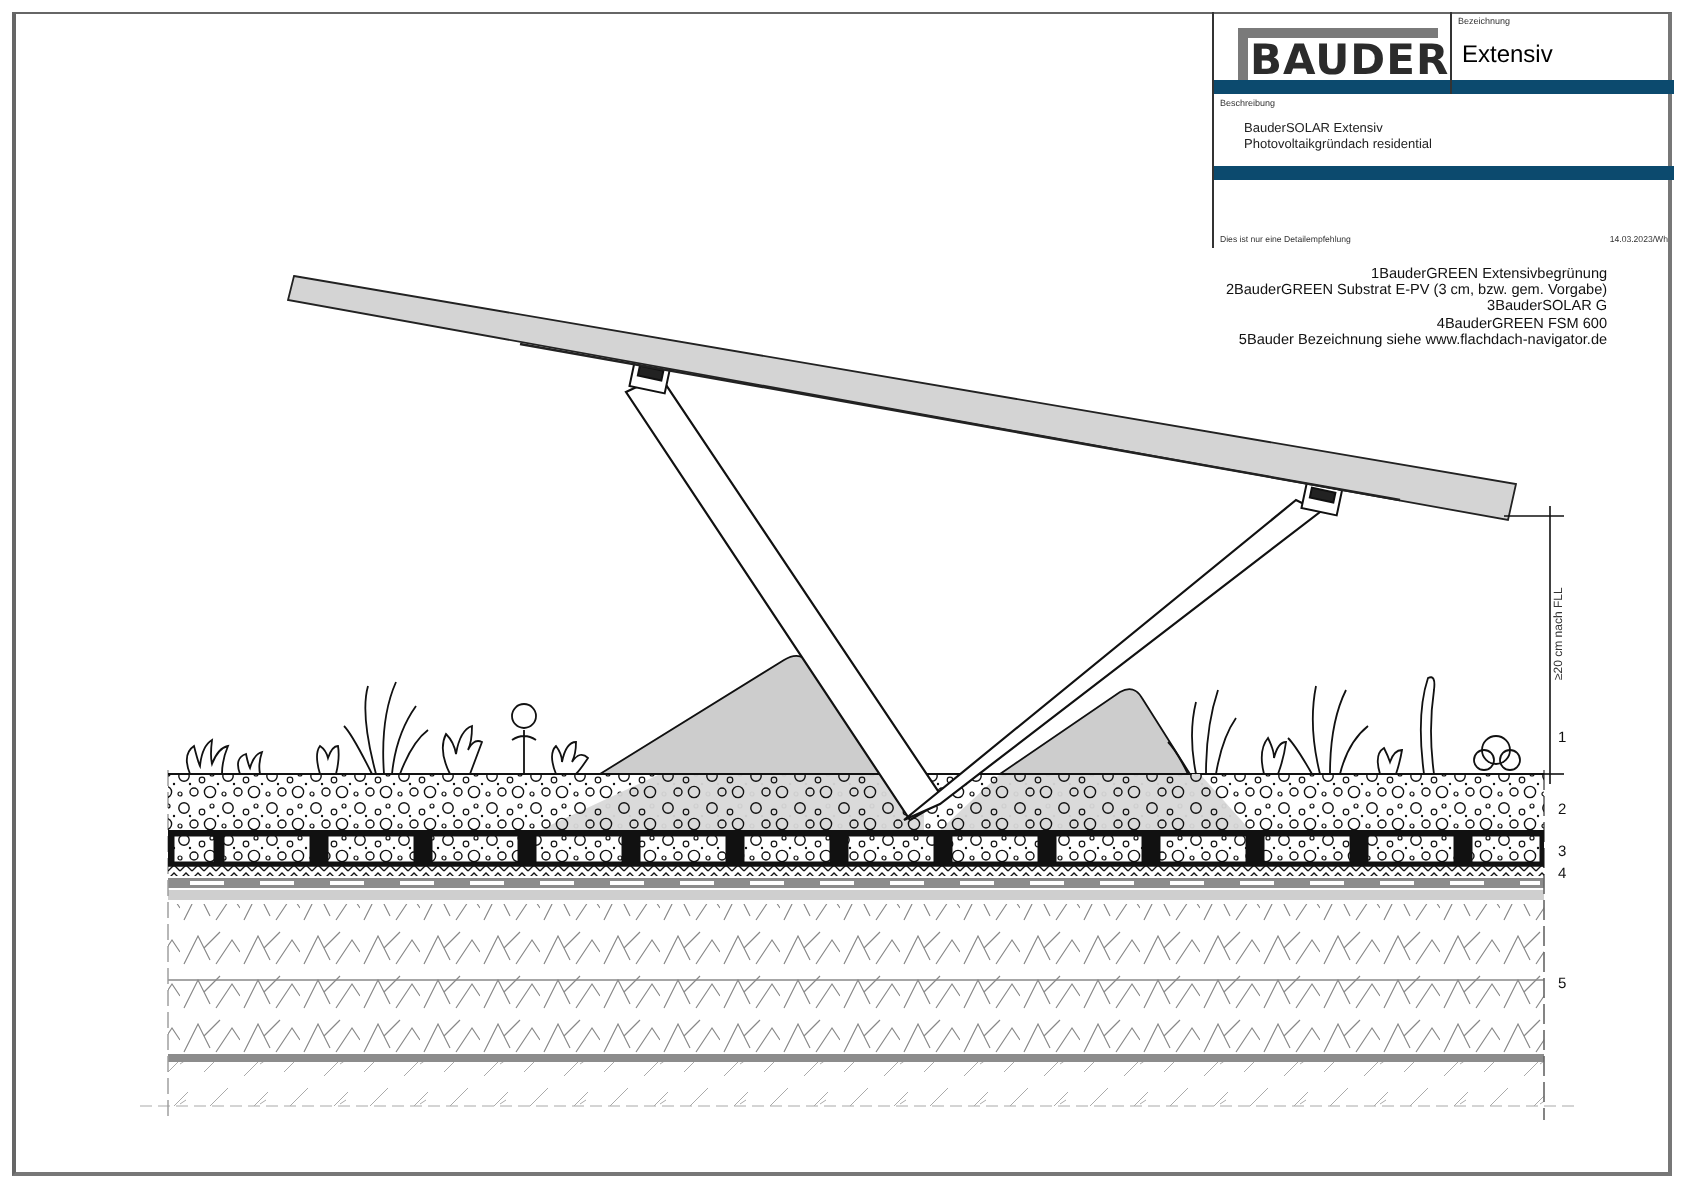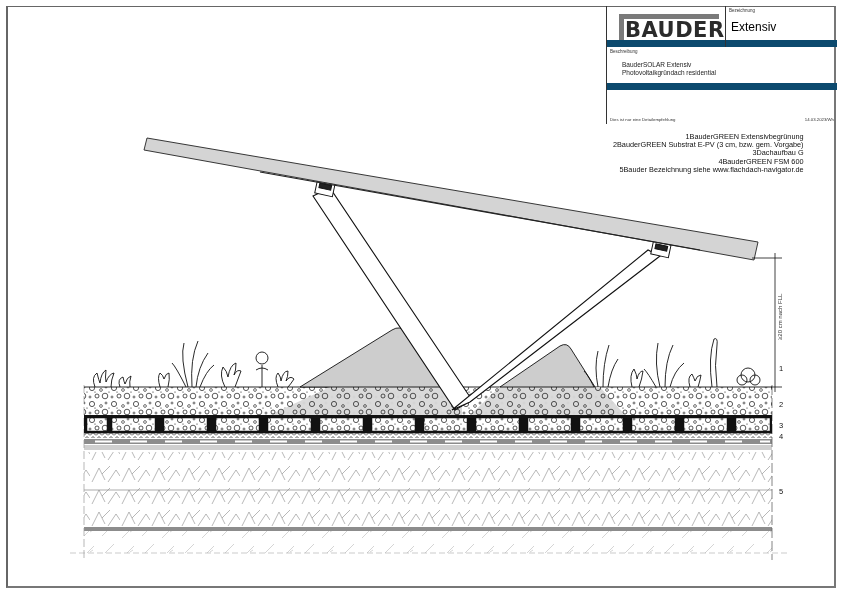--- a/index.html
+++ b/index.html
@@ -207,16 +207,16 @@
   </div>
   <div class="tb-row tb-row4">
     <div class="footnote">Dies ist nur eine Detailempfehlung</div>
     <div class="date">14.03.2023/Wh</div>
   </div>
 </div>
 
 <div class="legend">
   <div class="legend-item"><span class="legend-num">1</span><span>BauderGREEN Extensivbegrünung</span></div>
   <div class="legend-item"><span class="legend-num">2</span><span>BauderGREEN Substrat E-PV (3 cm, bzw. gem. Vorgabe)</span></div>
-  <div class="legend-item"><span class="legend-num">3</span><span>Dachaufbau G</span></div>
+  <div class="legend-item"><span class="legend-num">3</span><span>BauderSOLAR G</span></div>
   <div class="legend-item"><span class="legend-num">4</span><span>BauderGREEN FSM 600</span></div>
   <div class="legend-item"><span class="legend-num">5</span><span>Bauder Bezeichnung siehe www.flachdach-navigator.de</span></div>
 </div>
 
 </body></html>

